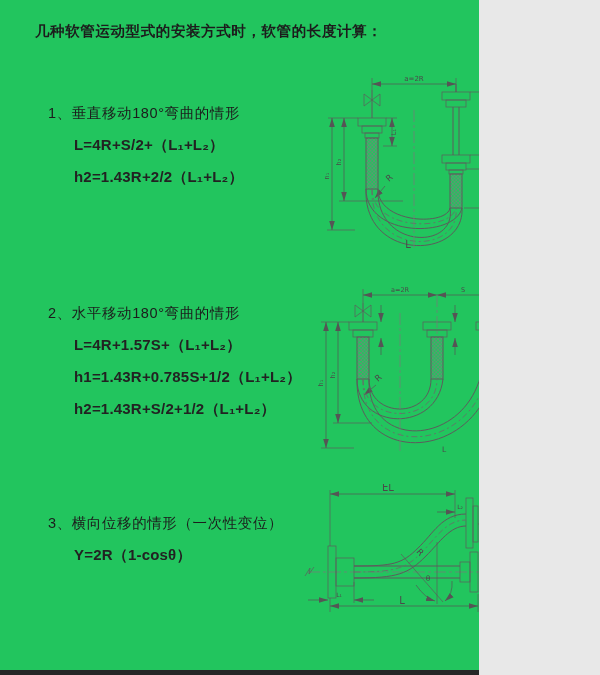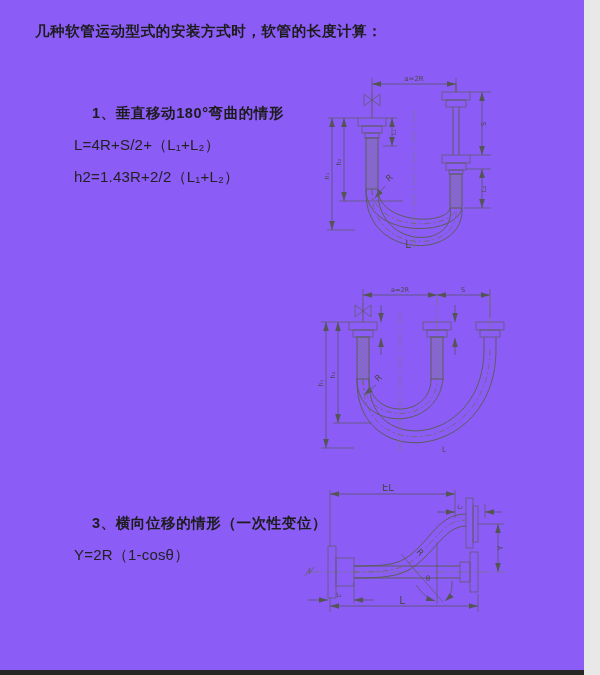--- a/index.html
+++ b/index.html
@@ -1,21 +1,21 @@
 <!DOCTYPE html>
 <html><head>
 <meta charset="utf-8">
 <style>
   html,body{margin:0;padding:0;background:#e8e8e8;}
-  .page{position:relative;width:584px;height:675px;background:#8b5cf6;overflow:hidden;
+  .page{position:relative;width:479px;height:675px;background:#22c55e;overflow:hidden;
         font-family:"Liberation Sans",sans-serif;color:#1c1c1c;}
   .title{position:absolute;left:35px;top:22px;font-size:14.5px;font-weight:bold;letter-spacing:.6px;}
   .sec{position:absolute;}
-  .sec-h{font-size:14.5px;font-weight:bold;letter-spacing:.6px;margin-left:44px;}
-  .formula{font-size:15px;font-weight:normal;margin:13px 0 0 26px;letter-spacing:.2px;color:#222;}
+  .sec-h{font-size:14.5px;font-weight:normal;letter-spacing:.6px;}
+  .formula{font-size:15px;font-weight:bold;margin:13px 0 0 26px;letter-spacing:.2px;color:#222;}
   #sec1{left:48px;top:104px;}
   #sec2{left:48px;top:304px;}
   #sec3{left:48px;top:514px;}
   .diagram{position:absolute;text-decoration:underline;}
   #d1{left:325px;top:70px;}
   #d2{left:312px;top:283px;}
   #d3{left:300px;top:484px;}
   svg{display:block;}
   svg text{fill:#4a4a4a;font-family:"DejaVu Sans",sans-serif;}
   .ln{stroke:#5c5c5c;stroke-width:1;fill:none;}
@@ -32,20 +32,26 @@
 <div class="page">
 
   <div class="title">几种软管运动型式的安装方式时，软管的长度计算：</div>
 
   <div class="sec" id="sec1">
     <div class="sec-h">1、垂直移动180°弯曲的情形</div>
     <div class="formula">L=4R+S/2+（L₁+L₂）</div>
     <div class="formula">h2=1.43R+2/2（L₁+L₂）</div>
   </div>
 
+  <div class="sec" id="sec2">
+    <div class="sec-h">2、水平移动180°弯曲的情形</div>
+    <div class="formula">L=4R+1.57S+（L₁+L₂）</div>
+    <div class="formula">h1=1.43R+0.785S+1/2（L₁+L₂）</div>
+    <div class="formula">h2=1.43R+S/2+1/2（L₁+L₂）</div>
+  </div>
 
   <div class="sec" id="sec3">
     <div class="sec-h">3、横向位移的情形（一次性变位）</div>
     <div class="formula">Y=2R（1-cosθ）</div>
   </div>
 
   <div class="diagram" id="d1">
     <svg width="270" height="185" viewBox="0 0 270 185">
       <defs>
         <marker id="aE1" markerWidth="10" markerHeight="8" refX="9" refY="4" orient="auto" markerUnits="userSpaceOnUse">

